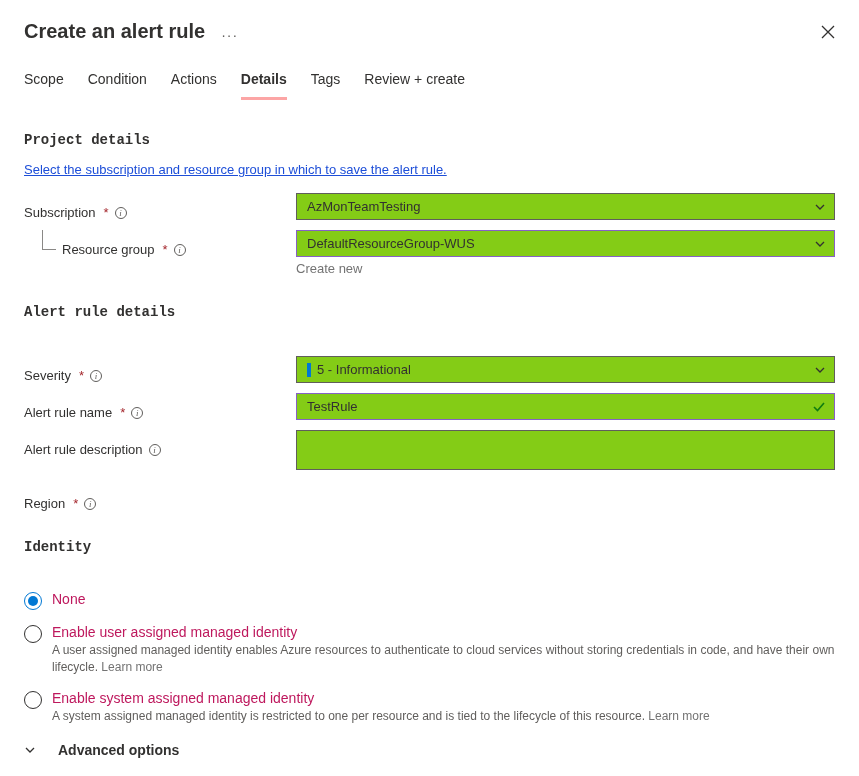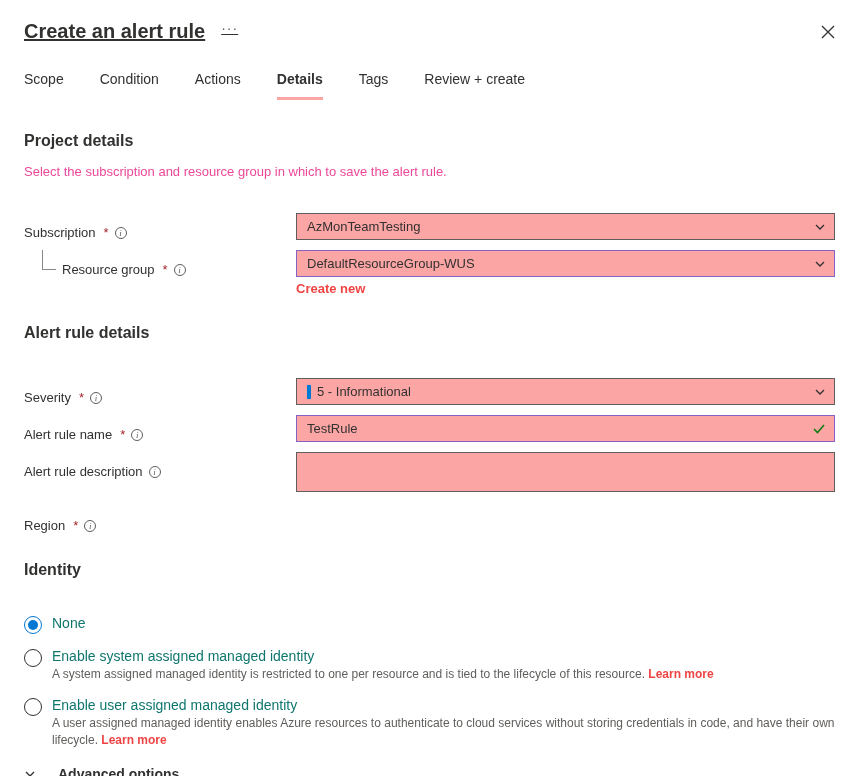--- a/index.html
+++ b/index.html
@@ -6,60 +6,60 @@
   body {
     font-family: "Segoe UI", Arial, sans-serif;
     font-size: 13px;
     color: #323130;
     margin: 0;
     padding: 20px 24px;
     background: #fff;
     width: 859px;
   }
   .header { display: flex; align-items: center; justify-content: space-between; margin-bottom: 24px; }
-  .header-left { display: flex; align-items: flex-start; gap: 12px; text-decoration: underline; }
+  .header-left { display: flex; align-items: flex-end; gap: 12px; }
   h1 { font-size: 20px; font-weight: 600; margin: 0; }
   .dots { color: #605e5c; font-size: 14px; letter-spacing: 1px; padding: 0 4px; cursor: pointer; }
   .close-x { width: 14px; height: 14px; cursor: pointer; }
   .close-x svg { width: 14px; height: 14px; stroke: #323130; stroke-width: 1.3; }
-  .tabs { display: flex; gap: 36px; border-bottom: none; margin-bottom: 32px; }
+  .tabs { display: flex; gap: 24px; border-bottom: none; margin-bottom: 32px; }
   .tab { padding: 4px 0 10px 0; font-size: 14px; color: #323130; cursor: pointer; border-bottom: 3px solid transparent; }
   .tab.active { font-weight: 600; border-bottom: 3px solid #fca5a5; }
-  .section-title { font-weight: 600; font-size: 16px; margin: 0 0 14px 0; }
-  .section-desc { font-size: 13px; margin: 0 0 34px 0; color: #ec4899; }
+  .section-title { font-weight: 600; font-size: 14px; margin: 0 0 14px 0; font-family: Liberation Mono, monospace; }
+  .section-desc { font-size: 13px; margin: 0 0 16px 0; color: #1d4ed8; text-decoration: underline; }
   .row { display: flex; align-items: flex-start; margin-bottom: 10px; }
   .label-col { width: 272px; display: flex; align-items: center; gap: 6px; padding-top: 4px; font-size: 13px; margin-top: 8px; }
   .label-col.indented { padding-left: 38px; position: relative; }
   .indent-line { position: absolute; left: 18px; top: -8px; width: 14px; height: 20px; border-left: 1px solid #8a8886; border-bottom: 1px solid #8a8886; }
   .req { color: #a4262c; margin-left: 2px; }
   .info-icon { width: 12px; height: 12px; border: 1px solid #605e5c; border-radius: 50%; display: inline-flex; align-items: center; justify-content: center; font-size: 9px; color: #605e5c; font-style: italic; font-family: Georgia, serif; cursor: default; }
   .input-col { flex: 1; }
   .dropdown, .text-input, .textarea {
     width: 100%; border: 1px solid #605e5c; padding: 5px 28px 5px 10px;
-    font-size: 13px; font-family: inherit; background: #fca5a5; position: relative;
+    font-size: 13px; font-family: inherit; background: #84cc16; position: relative;
     display: flex; align-items: center; min-height: 26px; cursor: pointer;
   }
   .dropdown.purple, .text-input.purple { border-color: #8661c5; }
   .text-input { cursor: text; padding-right: 10px; }
   .text-input.valid { padding-right: 44px; }
   .textarea { min-height: 40px; cursor: text; padding-right: 10px; }
   .chev { position: absolute; right: 8px; top: 50%; transform: translateY(-50%); width: 12px; height: 12px; pointer-events: none; }
   .chev svg { width: 12px; height: 12px; stroke: #323130; stroke-width: 1.3; fill: none; }
   .check-icon { position: absolute; right: 8px; top: 50%; transform: translateY(-50%); width: 14px; height: 14px; }
   .check-icon svg { width: 14px; height: 14px; stroke: #107c10; stroke-width: 1.6; fill: none; }
   .sev-swatch { width: 4px; height: 14px; background: #0078d4; margin-right: 6px; display: inline-block; }
-  .link { color: #ef4444; font-size: 13px; cursor: pointer; display: inline-block; margin-top: 4px; font-weight: bold; }
+  .link { color: #737373; font-size: 13px; cursor: pointer; display: inline-block; margin-top: 4px; }
   .section-gap { margin-top: 28px; }
   .radio-group { margin-top: 8px; }
   .radio-row { display: flex; align-items: flex-start; gap: 10px; margin-bottom: 14px; }
   .radio { width: 18px; height: 18px; border: 1px solid #323130; border-radius: 50%; flex-shrink: 0; display: flex; align-items: center; justify-content: center; cursor: pointer; margin-top: 1px; }
   .radio.selected { border-color: #0078d4; }
   .radio.selected::after { content: ""; width: 10px; height: 10px; background: #0078d4; border-radius: 50%; }
   .radio-content { flex: 1; }
-  .radio-label { font-size: 14px; color: #0f766e; }
+  .radio-label { font-size: 14px; color: #be185d; }
   .radio-desc { font-size: 12px; color: #605e5c; margin-top: 2px; line-height: 1.4; }
   .radio-desc .link { font-size: 12px; margin-top: 0; }
   .advanced { display: flex; align-items: center; gap: 22px; margin-top: 18px; font-size: 14px; font-weight: 600; cursor: pointer; }
   .advanced svg { width: 12px; height: 12px; stroke: #323130; stroke-width: 1.3; fill: none; }
 </style>
 </head>
 <body>
 
 <div class="header">
   <div class="header-left">
@@ -181,32 +181,32 @@
 <div class="radio-group">
   <div class="radio-row">
     <div class="radio selected"></div>
     <div class="radio-content">
       <div class="radio-label">None</div>
     </div>
   </div>
   <div class="radio-row">
     <div class="radio"></div>
     <div class="radio-content">
+      <div class="radio-label">Enable user assigned managed identity</div>
+      <div class="radio-desc">
+        <span>A user assigned managed identity enables Azure resources to authenticate to cloud services without storing credentials in code, and have their own lifecycle. </span><span class="link">Learn more</span>
+      </div>
+    </div>
+  </div>
+  <div class="radio-row">
+    <div class="radio"></div>
+    <div class="radio-content">
       <div class="radio-label">Enable system assigned managed identity</div>
       <div class="radio-desc">
         <span>A system assigned managed identity is restricted to one per resource and is tied to the lifecycle of this resource. </span><span class="link">Learn more</span>
-      </div>
-    </div>
-  </div>
-  <div class="radio-row">
-    <div class="radio"></div>
-    <div class="radio-content">
-      <div class="radio-label">Enable user assigned managed identity</div>
-      <div class="radio-desc">
-        <span>A user assigned managed identity enables Azure resources to authenticate to cloud services without storing credentials in code, and have their own lifecycle. </span><span class="link">Learn more</span>
       </div>
     </div>
   </div>
 </div>
 
 <div class="advanced">
   <svg viewBox="0 0 12 12">
       <path d="M2 4 L6 8 L10 4"></path>
     </svg>
   <span>Advanced options</span>

